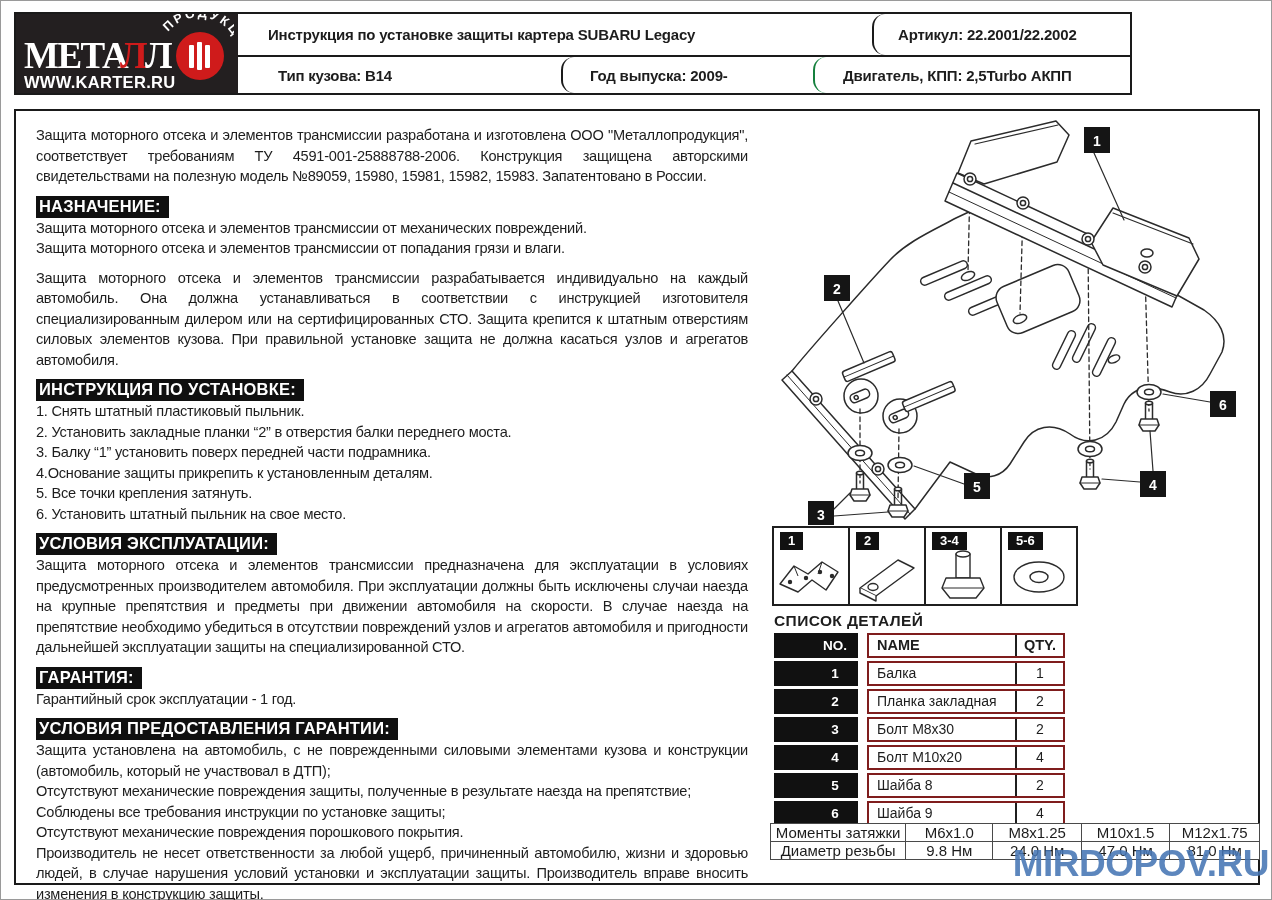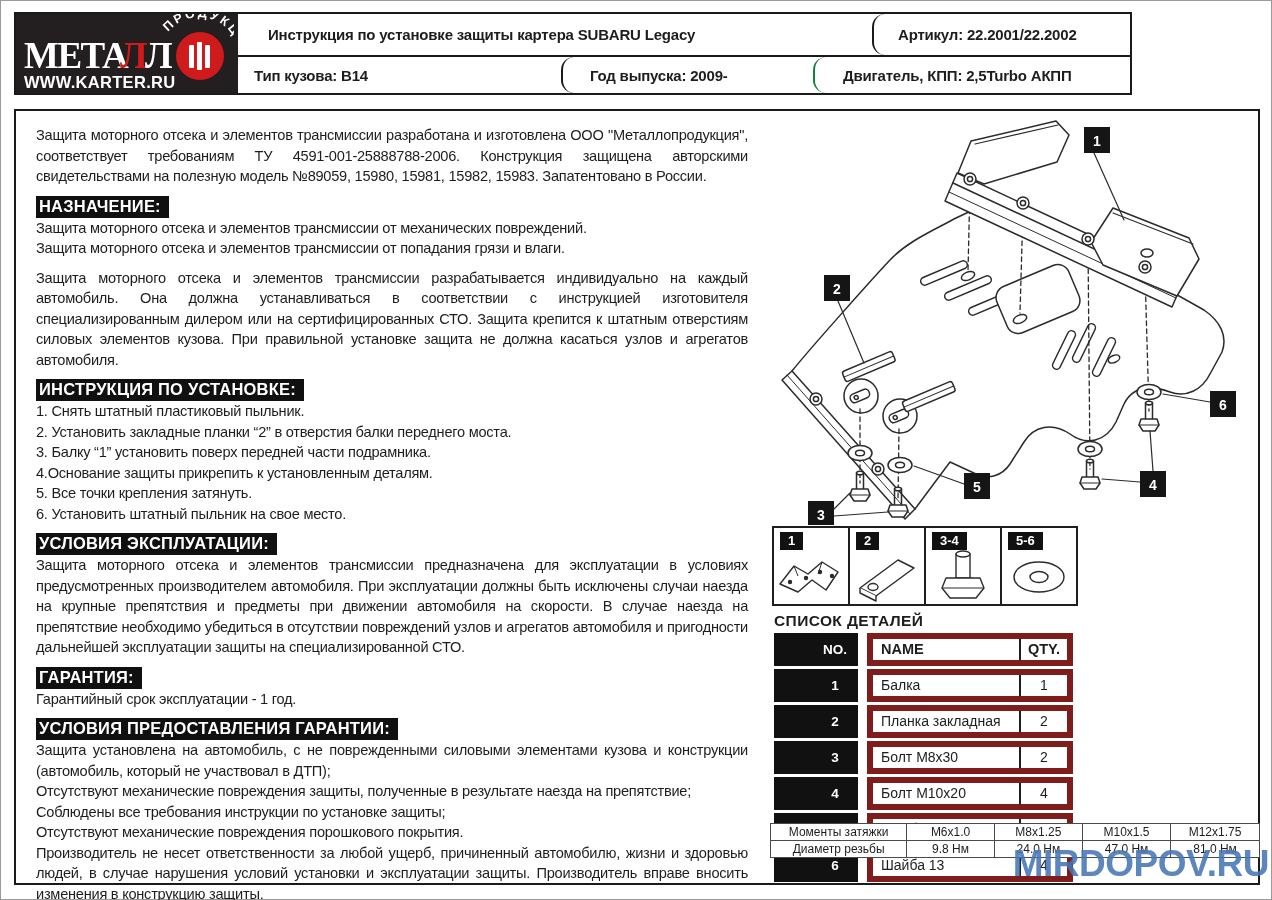--- a/index.html
+++ b/index.html
@@ -12,21 +12,21 @@
   
   .header-box { position:absolute; left:13px; top:11px; width:1118px; height:83px;
     border:2px solid #1a1a1a; box-sizing:border-box; display:flex; background:#fff; }
   .logo-cell { width:222px; flex:none; background:#231f20; position:relative; }
   .header-right { flex:1; display:flex; flex-direction:column; min-width:0; }
   .h-row1 { height:41px; display:flex; border-bottom:2px solid #1a1a1a; }
   .h-row2 { flex:1; display:flex; }
   .h-cell { display:flex; align-items:center; font-weight:bold; font-size:15px; letter-spacing:-0.2px; box-sizing:border-box;border-radius:13px; }
   .h-title { flex:1; padding-left:30px; }
   .h-article { width:258px; border-left:2px solid #1a1a1a; padding-left:24px; }
-  .h-body { width:323px; padding-left:16px; }
+  .h-body { width:323px; padding-left:40px; }
   .h-year { width:252px; border-left:2px solid #1a1a1a; padding-left:27px;text-align:center; }
   .h-engine { flex:1; border-left:2px solid #15803d; padding-left:28px; }
 
   
   .main-box { position:absolute; left:13px; top:108px; width:1246px; height:776px;
     border:2px solid #1a1a1a; box-sizing:border-box; background:#fff; }
 
   
   .left-col { position:absolute; left:20px; top:14px; width:712px;
     font-size:14.6px; line-height:20.5px; letter-spacing:-0.25px; }
@@ -47,27 +47,27 @@
   .thumb-chip { position:absolute; left:6px; top:4px; background:#111; color:#fff; font-weight:bold;
     font-size:13px; line-height:18px; padding:0 8px; }
   .thumb svg { position:absolute; left:2px; top:20px; }
 
   
   .parts-heading { position:absolute; left:16px; top:501px; font-weight:bold; font-size:15.5px; letter-spacing:0.4px; }
   .parts-table { position:absolute; left:16px; top:522px; }
   .pt-row { display:flex; margin-bottom:3px; }
   .pt-chip { width:46px; flex:none; background:#111; color:#fff; font-weight:bold; font-size:13.5px;
     text-align:center; display:flex; align-items:center; justify-content:center; margin-right:9px;padding-left:38px; }
-  .pt-body { display:flex; border:6px solid #7f1d1d; background:#fff; }
+  .pt-body { display:flex; border:2px solid #7f1d1d; background:#fff; }
   .pt-name { width:130px; padding:2px 8px 3px 8px; font-size:14px; }
   .pt-qty { width:46px; border-left:2px solid #1f1f1f; text-align:center; padding:2px 0 3px 0; font-size:14px; }
   .pt-header .pt-name, .pt-header .pt-qty { font-weight:bold; font-size:14.5px; }
 
   
-  .torque-table { position:absolute; left:12px; top:712px; border-collapse:collapse; font-size:12px; }
+  .torque-table { position:absolute; left:12px; top:712px; border-collapse:collapse; font-size:15px; }
   .torque-table td { border:1.5px solid #4a4a4a; text-align:center; height:16px; padding:0 4px; background:#fff; }
   .torque-table td.lbl { width:136px; }
   .torque-table td.val { width:83px; }
 
   
   .watermark { position:absolute; right:2px; top:842px; font-size:37px; font-weight:bold;
     color:rgba(70,117,180,0.88); letter-spacing:-0.5px; white-space:nowrap; }
 </style>
 </head>
 <body>
@@ -397,21 +397,21 @@
         <div class="pt-row">
           <div class="pt-chip">5</div>
           <div class="pt-body">
               <div class="pt-name">Шайба 8</div>
               <div class="pt-qty">2</div>
             </div>
         </div>
         <div class="pt-row">
           <div class="pt-chip">6</div>
           <div class="pt-body">
-              <div class="pt-name">Шайба 13</div>
+              <div class="pt-name">Шайба 9</div>
               <div class="pt-qty">4</div>
             </div>
         </div>
       </div>
 
       <table class="torque-table">
         <tbody>
           <tr>
             <td class="lbl">Моменты затяжки</td>
             <td class="val">M6x1.0</td>

